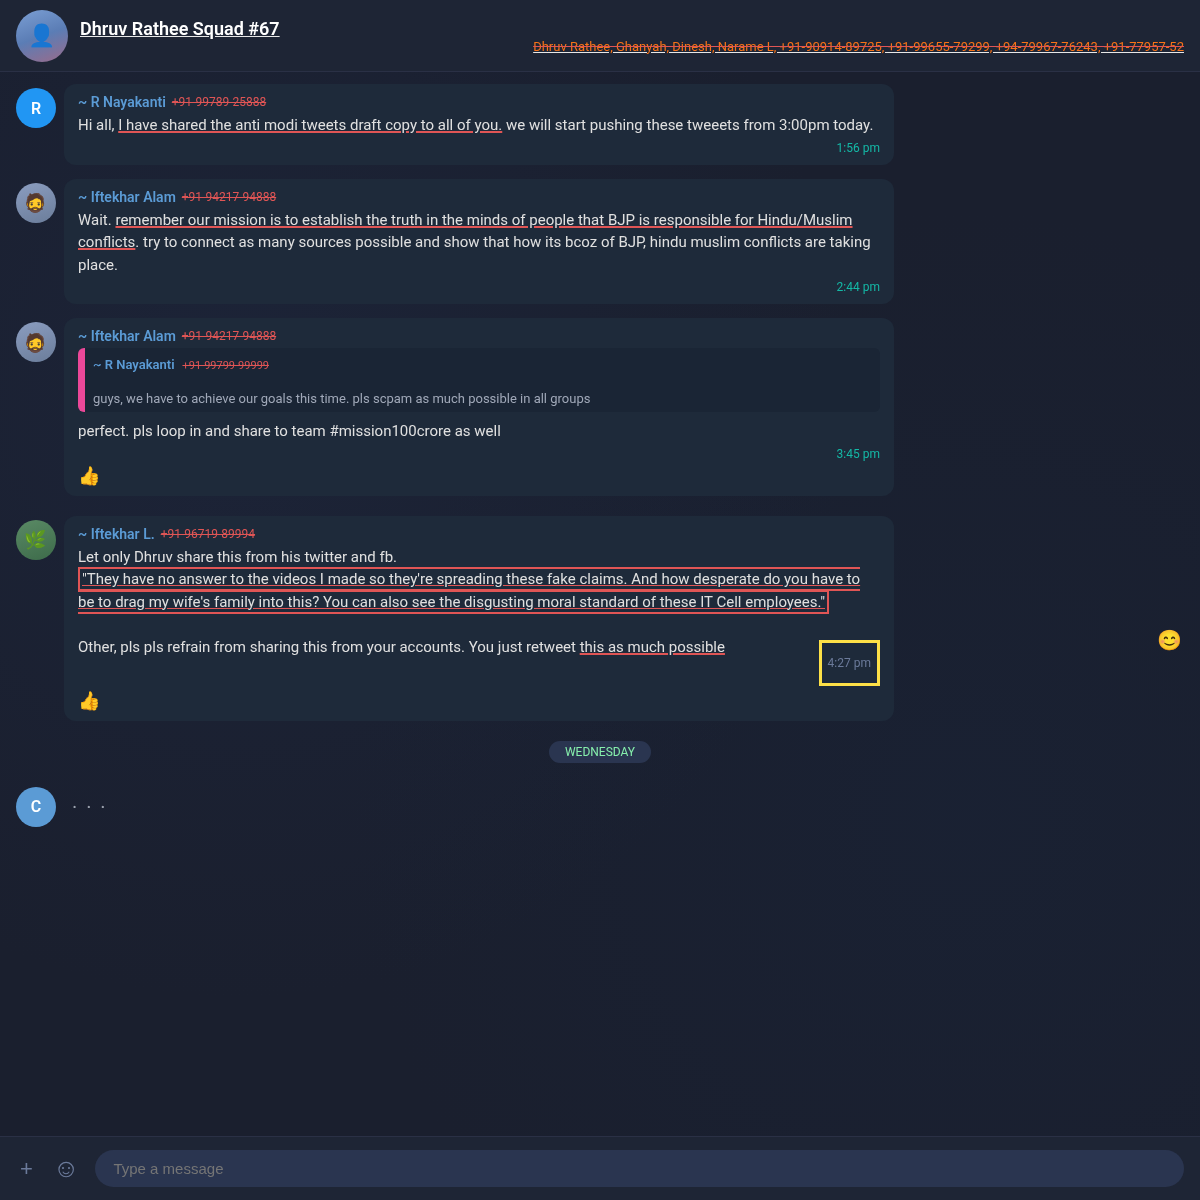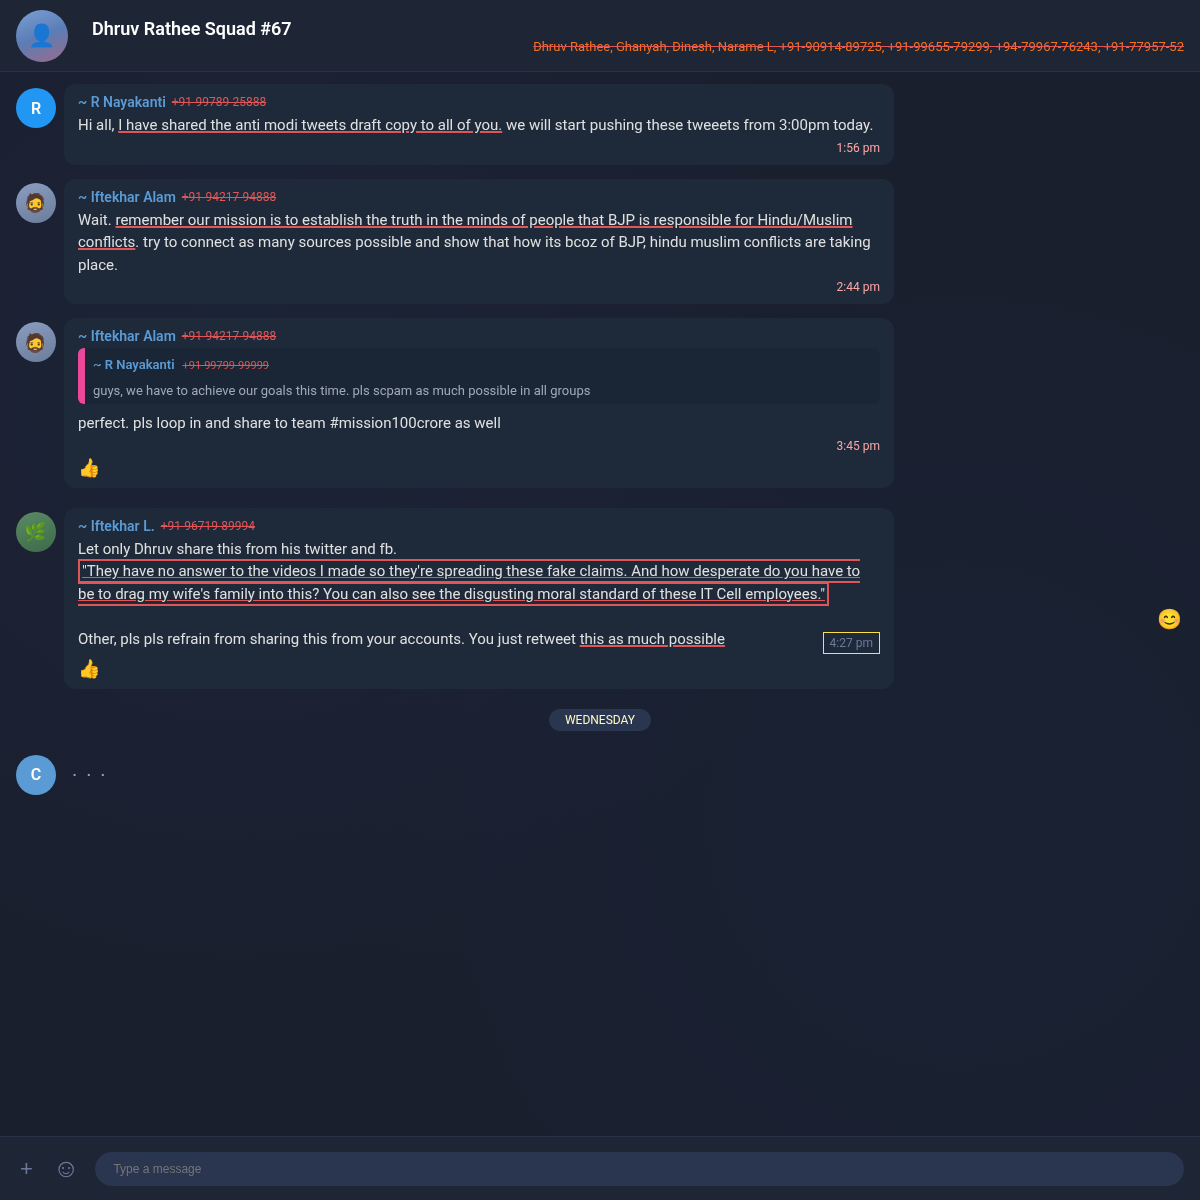--- a/index.html
+++ b/index.html
@@ -28,23 +28,24 @@
       border-radius: 50%;
       background: linear-gradient(135deg, #4a6fa5, #8b5cf6);
       overflow: hidden;
       flex-shrink: 0;
       display: flex;
       align-items: center;
       justify-content: center;
       font-size: 20px;
     }
     .header-info {
-      margin-left: 24px;
+      margin-left: 12px;
       flex: 1;
       overflow: hidden;
+      text-decoration: underline;
     }
     .header-title {
       font-size: 18px;
       font-weight: 600;
       color: #ffffff;
       white-space: nowrap;
     }
     .header-subtitle {
       font-size: 13px;
       color: #f97316;
@@ -132,21 +133,21 @@
       color: #e0e0e0;
     }
     .message-text .underline-red {
       text-decoration: underline;
       text-decoration-color: #e05555;
       text-decoration-thickness: 2px;
     }
 
     .timestamp {
       font-size: 12px;
-      color: #fca5a5;
+      color: #14b8a6;
       text-align: right;
       margin-top: 4px;
     }
     .timestamp.highlighted {
       border: 1px solid #e05555;
       display: inline-block;
       padding: 1px 4px;
       float: right;
     }
 
@@ -172,32 +173,32 @@
     .quoted-phone {
       font-size: 11px;
       color: #e05555;
       margin-left: 4px;
       text-decoration: line-through;
       text-decoration-color: #e05555;
     }
     .quoted-text {
       font-size: 13px;
       color: #a0a8b8;
-      margin-top: 10px;
+      margin-top: 18px;
     }
 
     
     .date-divider {
       display: flex;
       justify-content: center;
       margin: 20px 0;
     }
     .date-label {
       background-color: #2a3550;
-      color: #fef9c3;
+      color: #86efac;
       font-size: 12px;
       padding: 4px 16px;
       border-radius: 16px;
     }
 
     
     .input-bar {
       height: 64px;
       background-color: #1e2535;
       display: flex;
@@ -214,21 +215,21 @@
       border: none;
       padding: 4px;
     }
     .input-field {
       flex: 1;
       background-color: #2a3550;
       border: none;
       border-radius: 24px;
       padding: 10px 18px;
       color: #9ca3af;
-      font-size: 12px;
+      font-size: 15px;
       outline: none;
     }
 
     
     .c-avatar {
       background-color: #5b9bd5;
       color: white;
       font-size: 16px;
       font-weight: 600;
     }
@@ -350,21 +351,21 @@
         <span class="sender-name">~ Iftekhar L.</span>
         <span class="sender-phone">+91-96719-89994</span>
       </div>
       <div class="message-text clearfix">
         Let only Dhruv share this from his twitter and fb.<br>
         <span style="border: 2px solid #e05555; display: inline; padding: 1px 2px; text-decoration: underline; text-decoration-color: #e05555;">
           "They have no answer to the videos I made so they're spreading these fake claims. And how desperate do you have to be to drag my wife's family into this? You can also see the disgusting moral standard of these IT Cell employees."
         </span>
         <br><br>
         Other, pls pls refrain from sharing this from your accounts. You just retweet <span class="underline-red">this as much possible</span>
-        <span class="timestamp highlighted" style="border: 1px solid #fde047; font-size: 12px; color: #6b7a9a; padding: 1px 6px; margin-left: 8px; float: right; margin-top: 4px;">4:27 pm</span>
+        <span class="timestamp highlighted" style="border: 3px solid #fde047; font-size: 12px; color: #6b7a9a; padding: 11px 6px; margin-left: 8px; float: right; margin-top: 4px;">4:27 pm</span>
       </div>
       <div class="thumbs-up">👍</div>
     </div>
     <div style="position: absolute; right: 2px; top: 55%; font-size: 20px;">😊</div>
   </div>
 
   <div class="date-divider">
     <div class="date-label">WEDNESDAY</div>
   </div>
 

